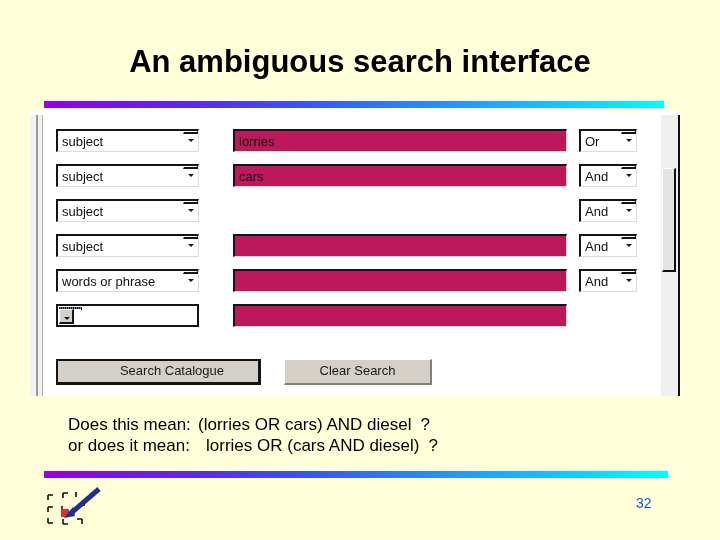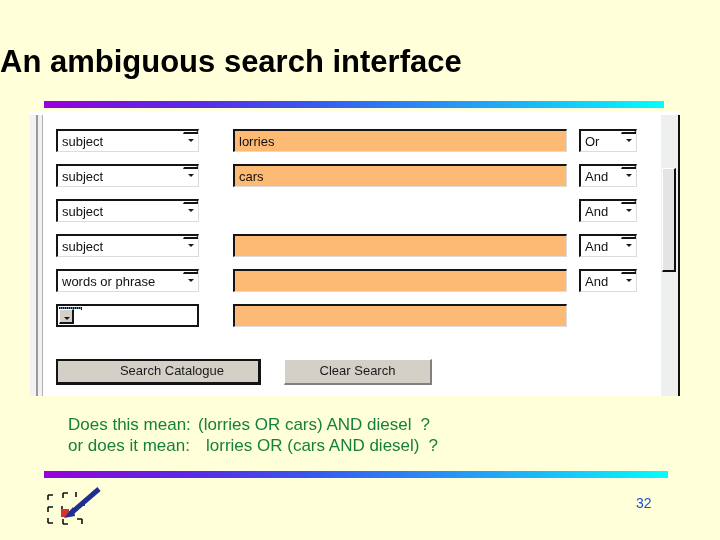--- a/index.html
+++ b/index.html
@@ -15,21 +15,21 @@
     overflow: hidden;
     position: relative;
   }
 
   
   .slide-title {
     position: absolute;
     left: 0;
     top: 44px;
     width: 720px;
-    text-align: left;
+    text-align: center;
     font-size: 31px;
     font-weight: bold;
     color: #000000;
     letter-spacing: 0px;
     white-space: nowrap;
   }
 
   
   .grad-bar {
     position: absolute;
@@ -172,21 +172,21 @@
     border-top: 3px solid #1a1a1a;
   }
 
   
   .txt {
     position: absolute;
     left: 177px;
     top: 0;
     width: 334px;
     height: 23px;
-    background: #fdba74;
+    background: #be185d;
     border-top: 2px solid #141414;
     border-left: 2px solid #141414;
     border-right: 1px solid #dcdcdc;
     border-bottom: 1px solid #dcdcdc;
     box-sizing: border-box;
     font-size: 13px;
     line-height: 19px;
     padding: 1px 0 0 4px;
     color: #111111;
     white-space: nowrap;
@@ -238,21 +238,21 @@
     left: 228px;
     width: 148px;
   }
 
   
   .interp {
     position: absolute;
     left: 68px;
     top: 414px;
     font-size: 17px;
-    color: #15803d;
+    color: #000000;
     line-height: 21px;
   }
   .interp-line { display: flex; white-space: nowrap; }
   .interp-lead { width: 130px; flex: 0 0 130px; }
   .interp-expr { flex: 0 0 auto; }
   .interp-q { padding-left: 9px; }
   .interp-line.second .interp-expr { padding-left: 8px; }
 
   
   .page-num {

